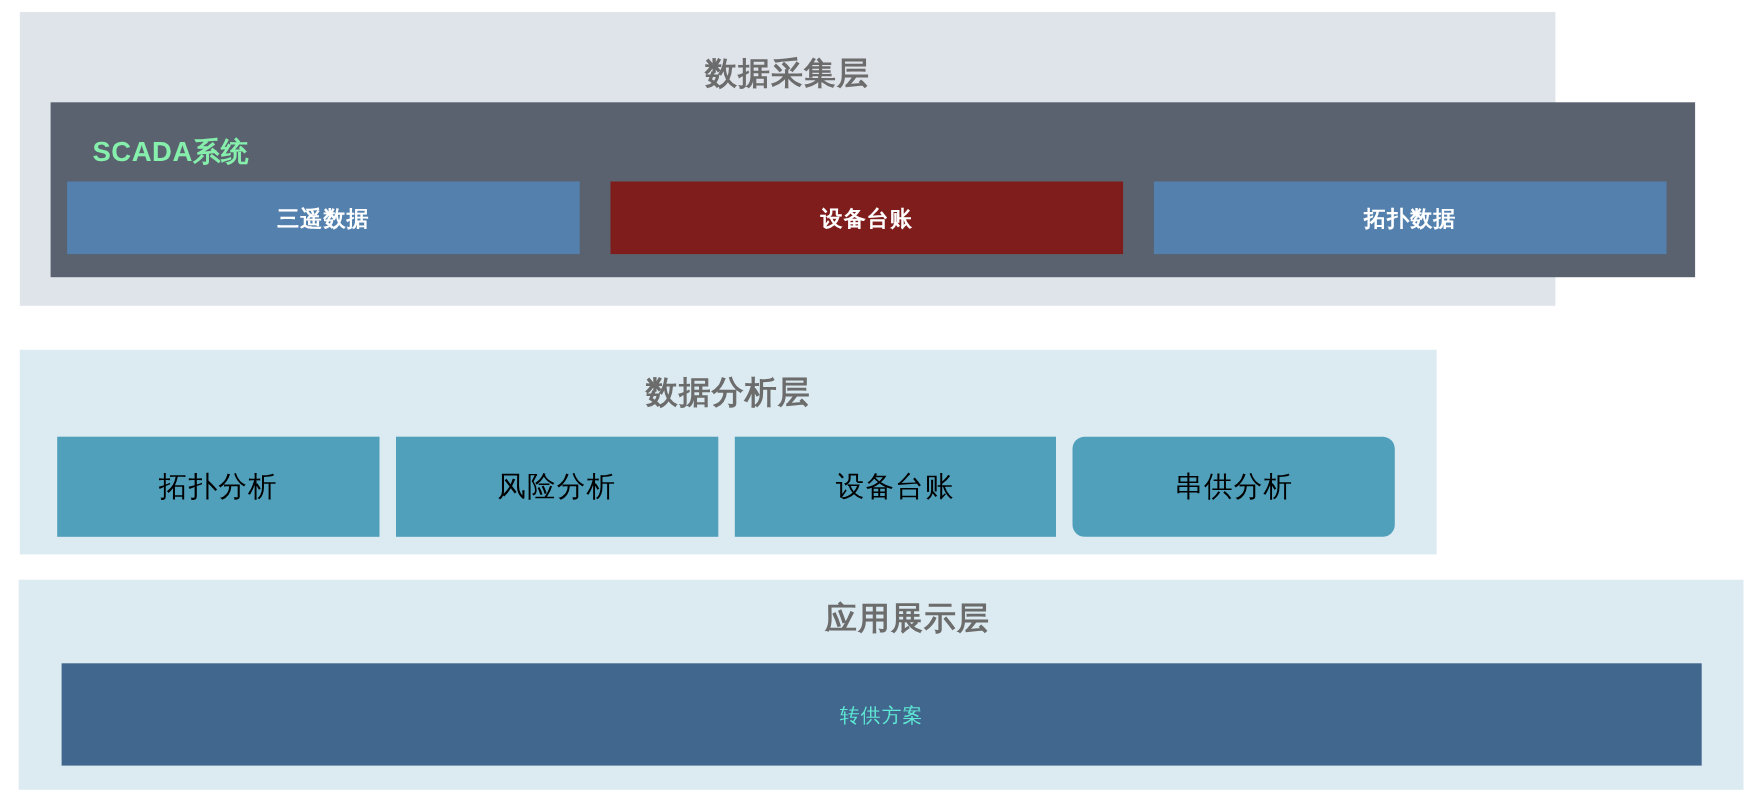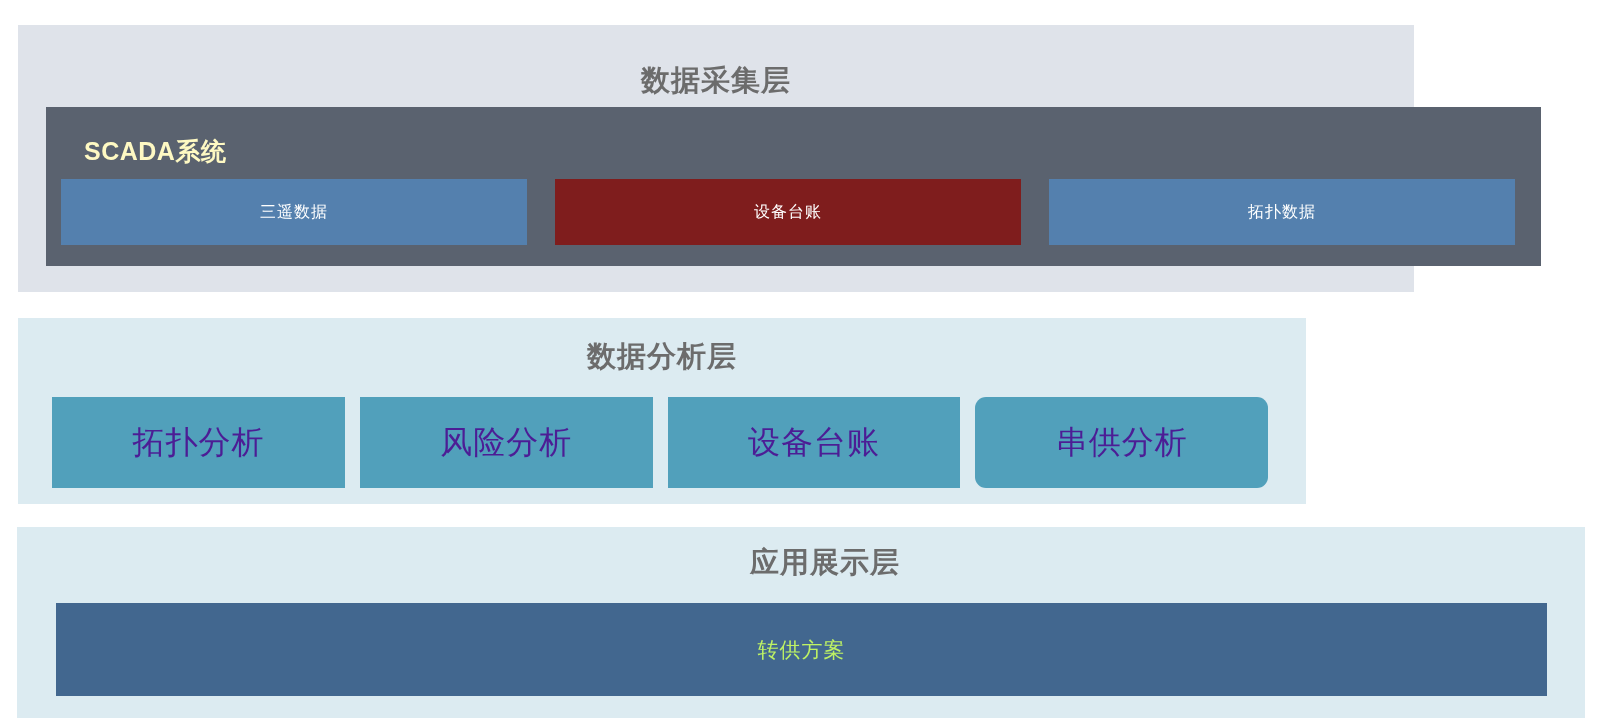--- a/index.html
+++ b/index.html
@@ -35,21 +35,21 @@
     text-align: center;
     font-weight: bold;
     color: #6c6c6c;
     letter-spacing: 1px;
     white-space: nowrap;
   }
 
   
   #layer-collection {
     left: 18px;
-    top: 25px;
+    top: 11px;
     width: 1396px;
     height: 267px;
     background: #dfe3ea;
   }
   #layer-collection .layer-title {
     top: 36px;
     font-size: 29px;
   }
 
   .scada-box {
@@ -60,42 +60,42 @@
     height: 159px;
     background: #5a626f;
     box-sizing: border-box;
   }
   .scada-label {
     position: absolute;
     left: 38px;
     top: 28px;
     font-size: 25px;
     font-weight: bold;
-    color: #fef9c3;
+    color: #86efac;
     letter-spacing: 0.5px;
     white-space: nowrap;
   }
   .scada-items {
     position: absolute;
     left: 15px;
     top: 72px;
     right: 26px;
     height: 66px;
     display: flex;
     flex-direction: row;
     gap: 28px;
   }
   .scada-item {
     flex: 1 1 0;
     background: #5480ae;
     display: flex;
     align-items: center;
     justify-content: center;
-    font-size: 16px;
-    font-weight: normal;
+    font-size: 20px;
+    font-weight: bold;
     color: #ffffff;
     letter-spacing: 1px;
   }
 
   
   #layer-analysis {
     left: 18px;
     top: 318px;
     width: 1288px;
     height: 186px;
@@ -114,22 +114,22 @@
     display: flex;
     flex-direction: row;
     gap: 15px;
   }
   .analysis-item {
     flex: 1 1 0;
     background: #51a0bb;
     display: flex;
     align-items: center;
     justify-content: center;
-    font-size: 32px;
-    color: #4c1d95;
+    font-size: 26px;
+    color: #000000;
     letter-spacing: 1px;
   }
 
   
   #layer-application {
     left: 17px;
     top: 527px;
     width: 1568px;
     height: 191px;
     background: #dcebf1;
@@ -146,22 +146,22 @@
     height: 93px;
     display: flex;
     flex-direction: row;
     gap: 20px;
   }
   .application-item {
     background: #42678f;
     display: flex;
     align-items: center;
     justify-content: center;
-    font-size: 21px;
-    color: #bef264;
+    font-size: 18px;
+    color: #5eead4;
     letter-spacing: 1px;
   }
   .application-item.w-small { flex: 736 1 0; }
   .application-item.w-large { flex: 735 1 0; }
 </style>
 </head>
 <body>
 
 <div class="canvas">
 

